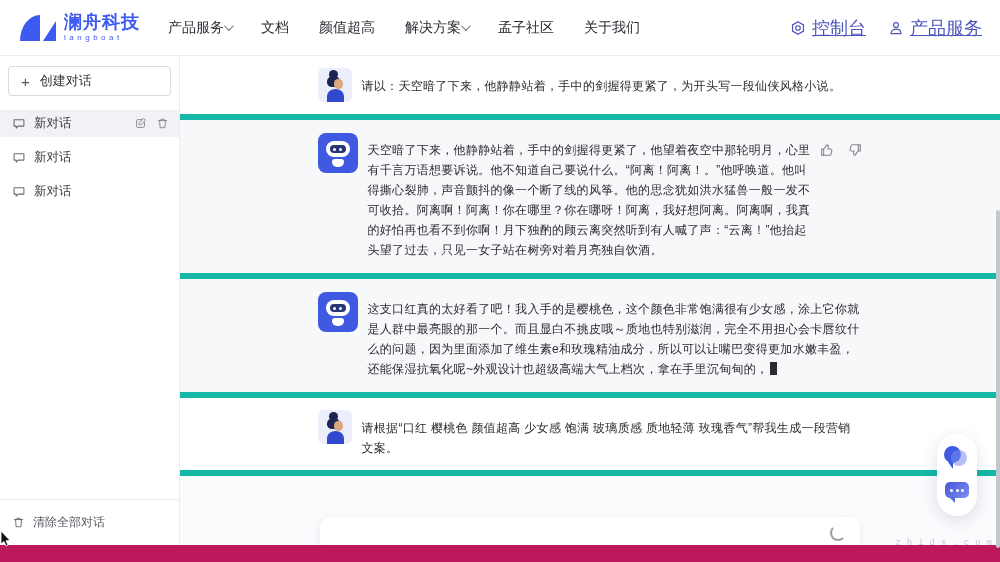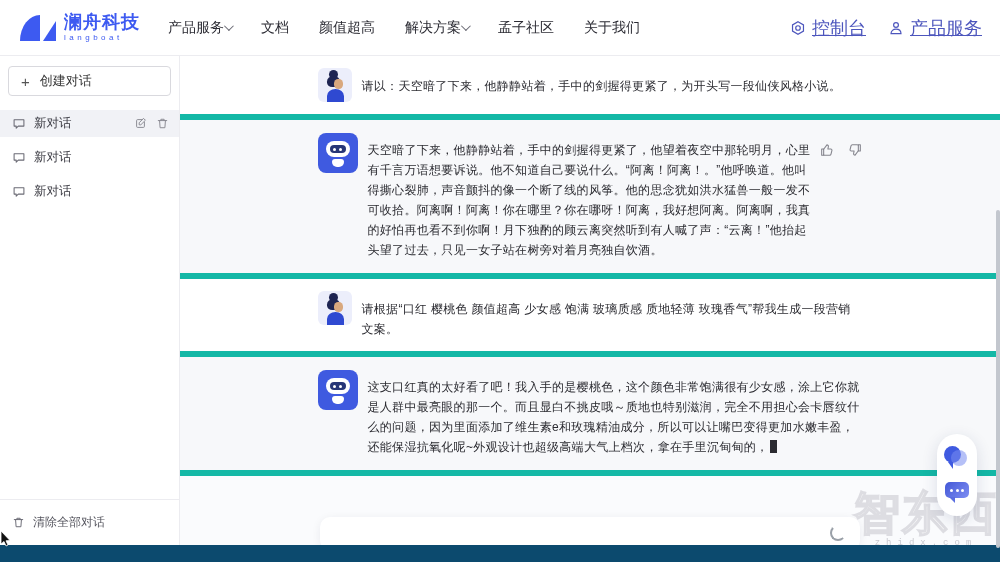--- a/index.html
+++ b/index.html
@@ -1,17 +1,17 @@
 <!DOCTYPE html>
 <html><head>
 <meta charset="utf-8">
 <style>
   * { margin:0; padding:0; box-sizing:border-box; }
   html,body { width:1000px; height:562px; background:#fff; font-family:"Liberation Sans","DejaVu Sans",sans-serif; overflow:hidden; }
-  .app { position:relative; width:1000px; height:562px; background:#0c4a6e; }
+  .app { position:relative; width:1000px; height:562px; background:#be185d; }
 
   
   .navbar { height:56px; display:flex; align-items:center; padding:0 18px 0 20px; border-bottom:1px solid #ececf0; background:#fff; }
   .brand { display:flex; align-items:center; gap:8px; }
   .sails { position:relative; width:36px; height:30px; }
   .sail-big { position:absolute; left:0; bottom:2px; width:20px; height:26px; background:#3D5AF1; border-radius:100% 0 0 0 / 100% 0 0 0; }
   .sail-small { position:absolute; left:23px; bottom:2px; width:0; height:0; border-left:13px solid transparent; border-bottom:20px solid #3D5AF1; }
   .brand-text { display:flex; flex-direction:column; line-height:1; }
   .brand-cn { font-size:18px; font-weight:bold; color:#3D5AF1; letter-spacing:1px; }
   .brand-en { font-size:8px; color:#3D5AF1; letter-spacing:3.5px; margin-top:3px; }
@@ -226,47 +226,47 @@
                 </svg>
               <svg width="16" height="16" viewBox="0 0 24 24" fill="none" stroke="#85858d" stroke-width="1.6" stroke-linecap="round" stroke-linejoin="round" transform="rotate(180)">
                   <path d="M4 10.5h3v9.5H4z"></path>
                   <path d="M7 19.3c.4.4 1 .7 1.8.7h7.1c1 0 1.9-.7 2.1-1.7l1.4-5.6c.3-1.1-.6-2.2-1.7-2.2h-4.4l.8-3.5c.3-1.4-.8-2.7-2.2-2.7L7 10.8"></path>
                 </svg>
             </div>
           </div>
         </div>
       </div>
 
-      <div class="row user">
-        <div class="row-inner">
-          <div class="avatar-user">
-            <div class="av-bun"></div>
-              <div class="av-hair"></div>
-              <div class="av-face"></div>
-              <div class="av-body"></div>
-          </div>
-          <div class="msg-text">请根据“口红 樱桃色 颜值超高 少女感 饱满 玻璃质感 质地轻薄 玫瑰香气”帮我生成一段营销文案。</div>
-        </div>
-      </div>
-
       <div class="row bot">
         <div class="row-inner">
           <div class="avatar-bot">
             <div class="bot-head">
                 <div class="bot-visor">
                   <div class="bot-eye l"></div>
                   <div class="bot-eye r"></div>
                 </div>
               </div>
             <div class="bot-body"></div>
           </div>
           <div class="msg-text"><span>这支口红真的太好看了吧！我入手的是樱桃色，这个颜色非常饱满很有少女感，涂上它你就是人群中最亮眼的那一个。而且显白不挑皮哦～质地也特别滋润，完全不用担心会卡唇纹什么的问题，因为里面添加了维生素e和玫瑰精油成分，所以可以让嘴巴变得更加水嫩丰盈，还能保湿抗氧化呢~外观设计也超级高端大气上档次，拿在手里沉甸甸的，</span><span class="cursor-block"></span></div>
         </div>
       </div>
 
+      <div class="row user">
+        <div class="row-inner">
+          <div class="avatar-user">
+            <div class="av-bun"></div>
+              <div class="av-hair"></div>
+              <div class="av-face"></div>
+              <div class="av-body"></div>
+          </div>
+          <div class="msg-text">请根据“口红 樱桃色 颜值超高 少女感 饱满 玻璃质感 质地轻薄 玫瑰香气”帮我生成一段营销文案。</div>
+        </div>
+      </div>
+
       <div class="composer">
         <div class="input-box">
           <div class="spinner"></div>
         </div>
         <div class="footer-note">
           <span>本产品正处于实验阶段，请在同意</span><span class="agreement">《用户使用协议》</span><span>后进行使用</span>
         </div>
       </div>
     </div>
   </div>
@@ -281,21 +281,20 @@
       <div class="fp2-bubble">
           <div class="fp2-dot"></div>
           <div class="fp2-dot"></div>
           <div class="fp2-dot"></div>
         </div>
       <div class="fp2-tail"></div>
     </div>
   </div>
 
   <div class="watermark">
-    <div class="wm-main">智东西</div>
     <div class="wm-sub">zhidx.com</div>
   </div>
 
   <div class="scroll-thumb"></div>
 
   <svg class="mouse-cursor" width="12" height="16" viewBox="0 0 12 16">
       <path d="M1 0 L1 13 L4 10.5 L6 15 L8 14 L6 9.8 L10 9.5 Z" fill="#111" stroke="#fff" stroke-width="0.8"></path>
     </svg>
 
 </div>

